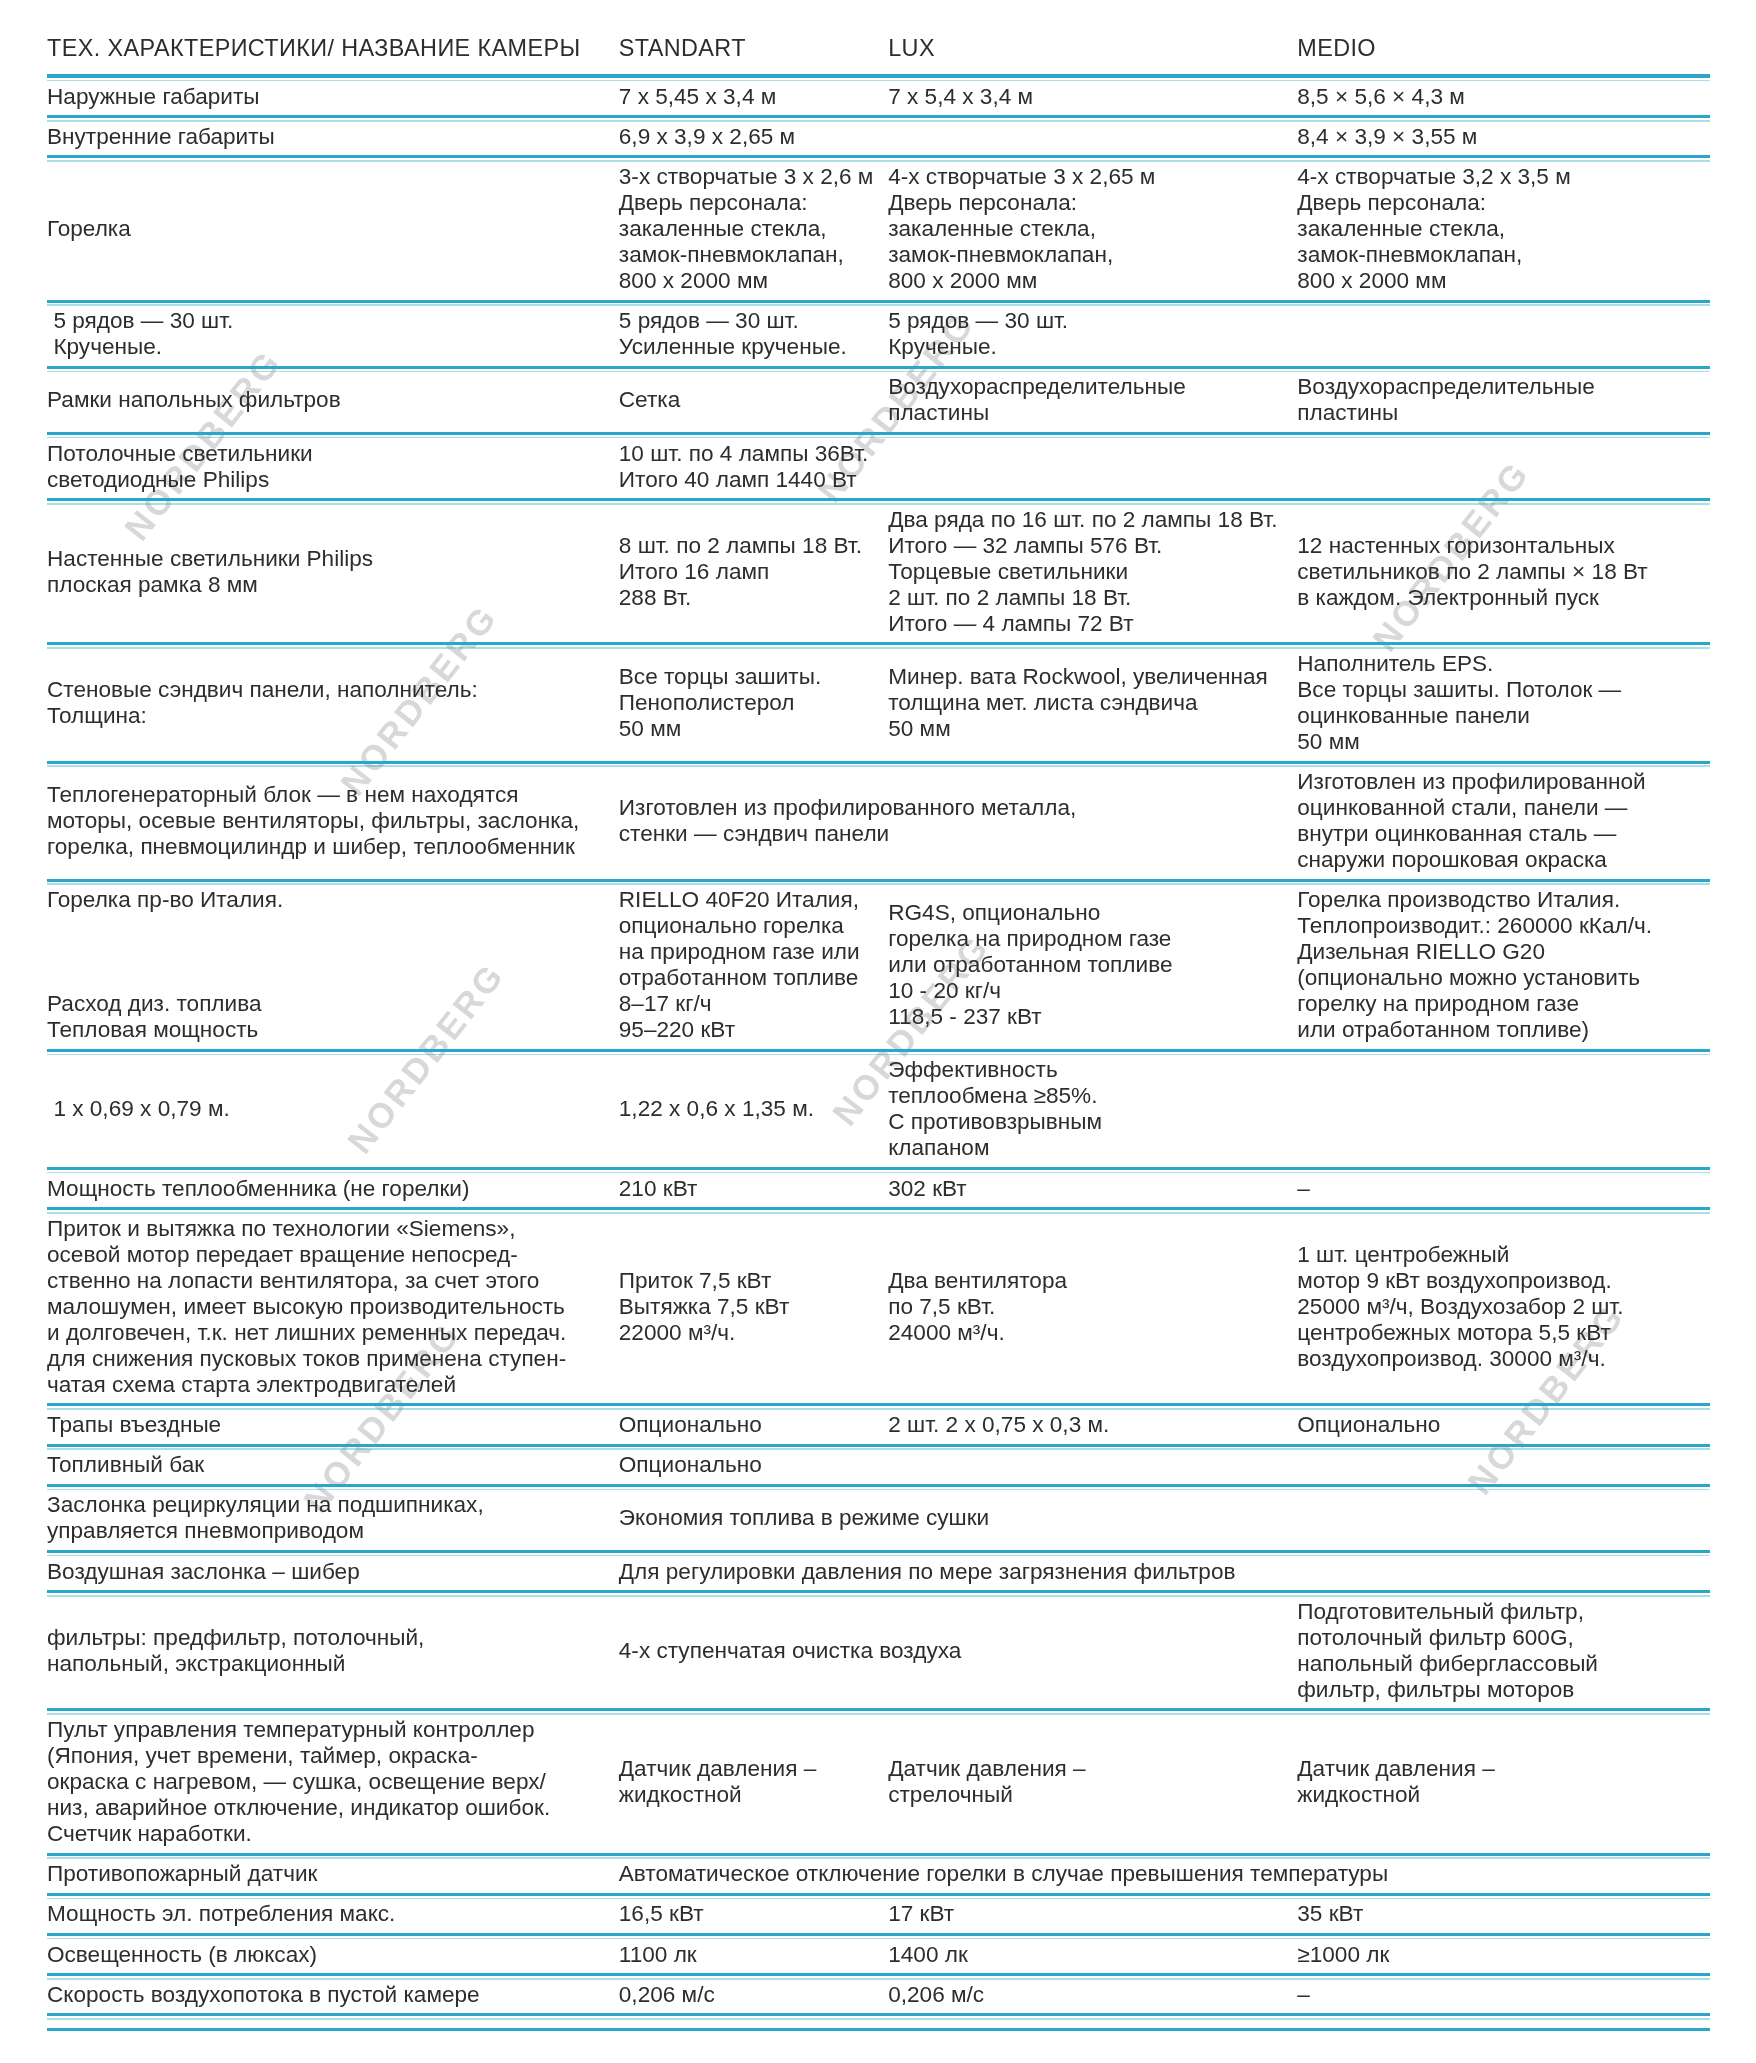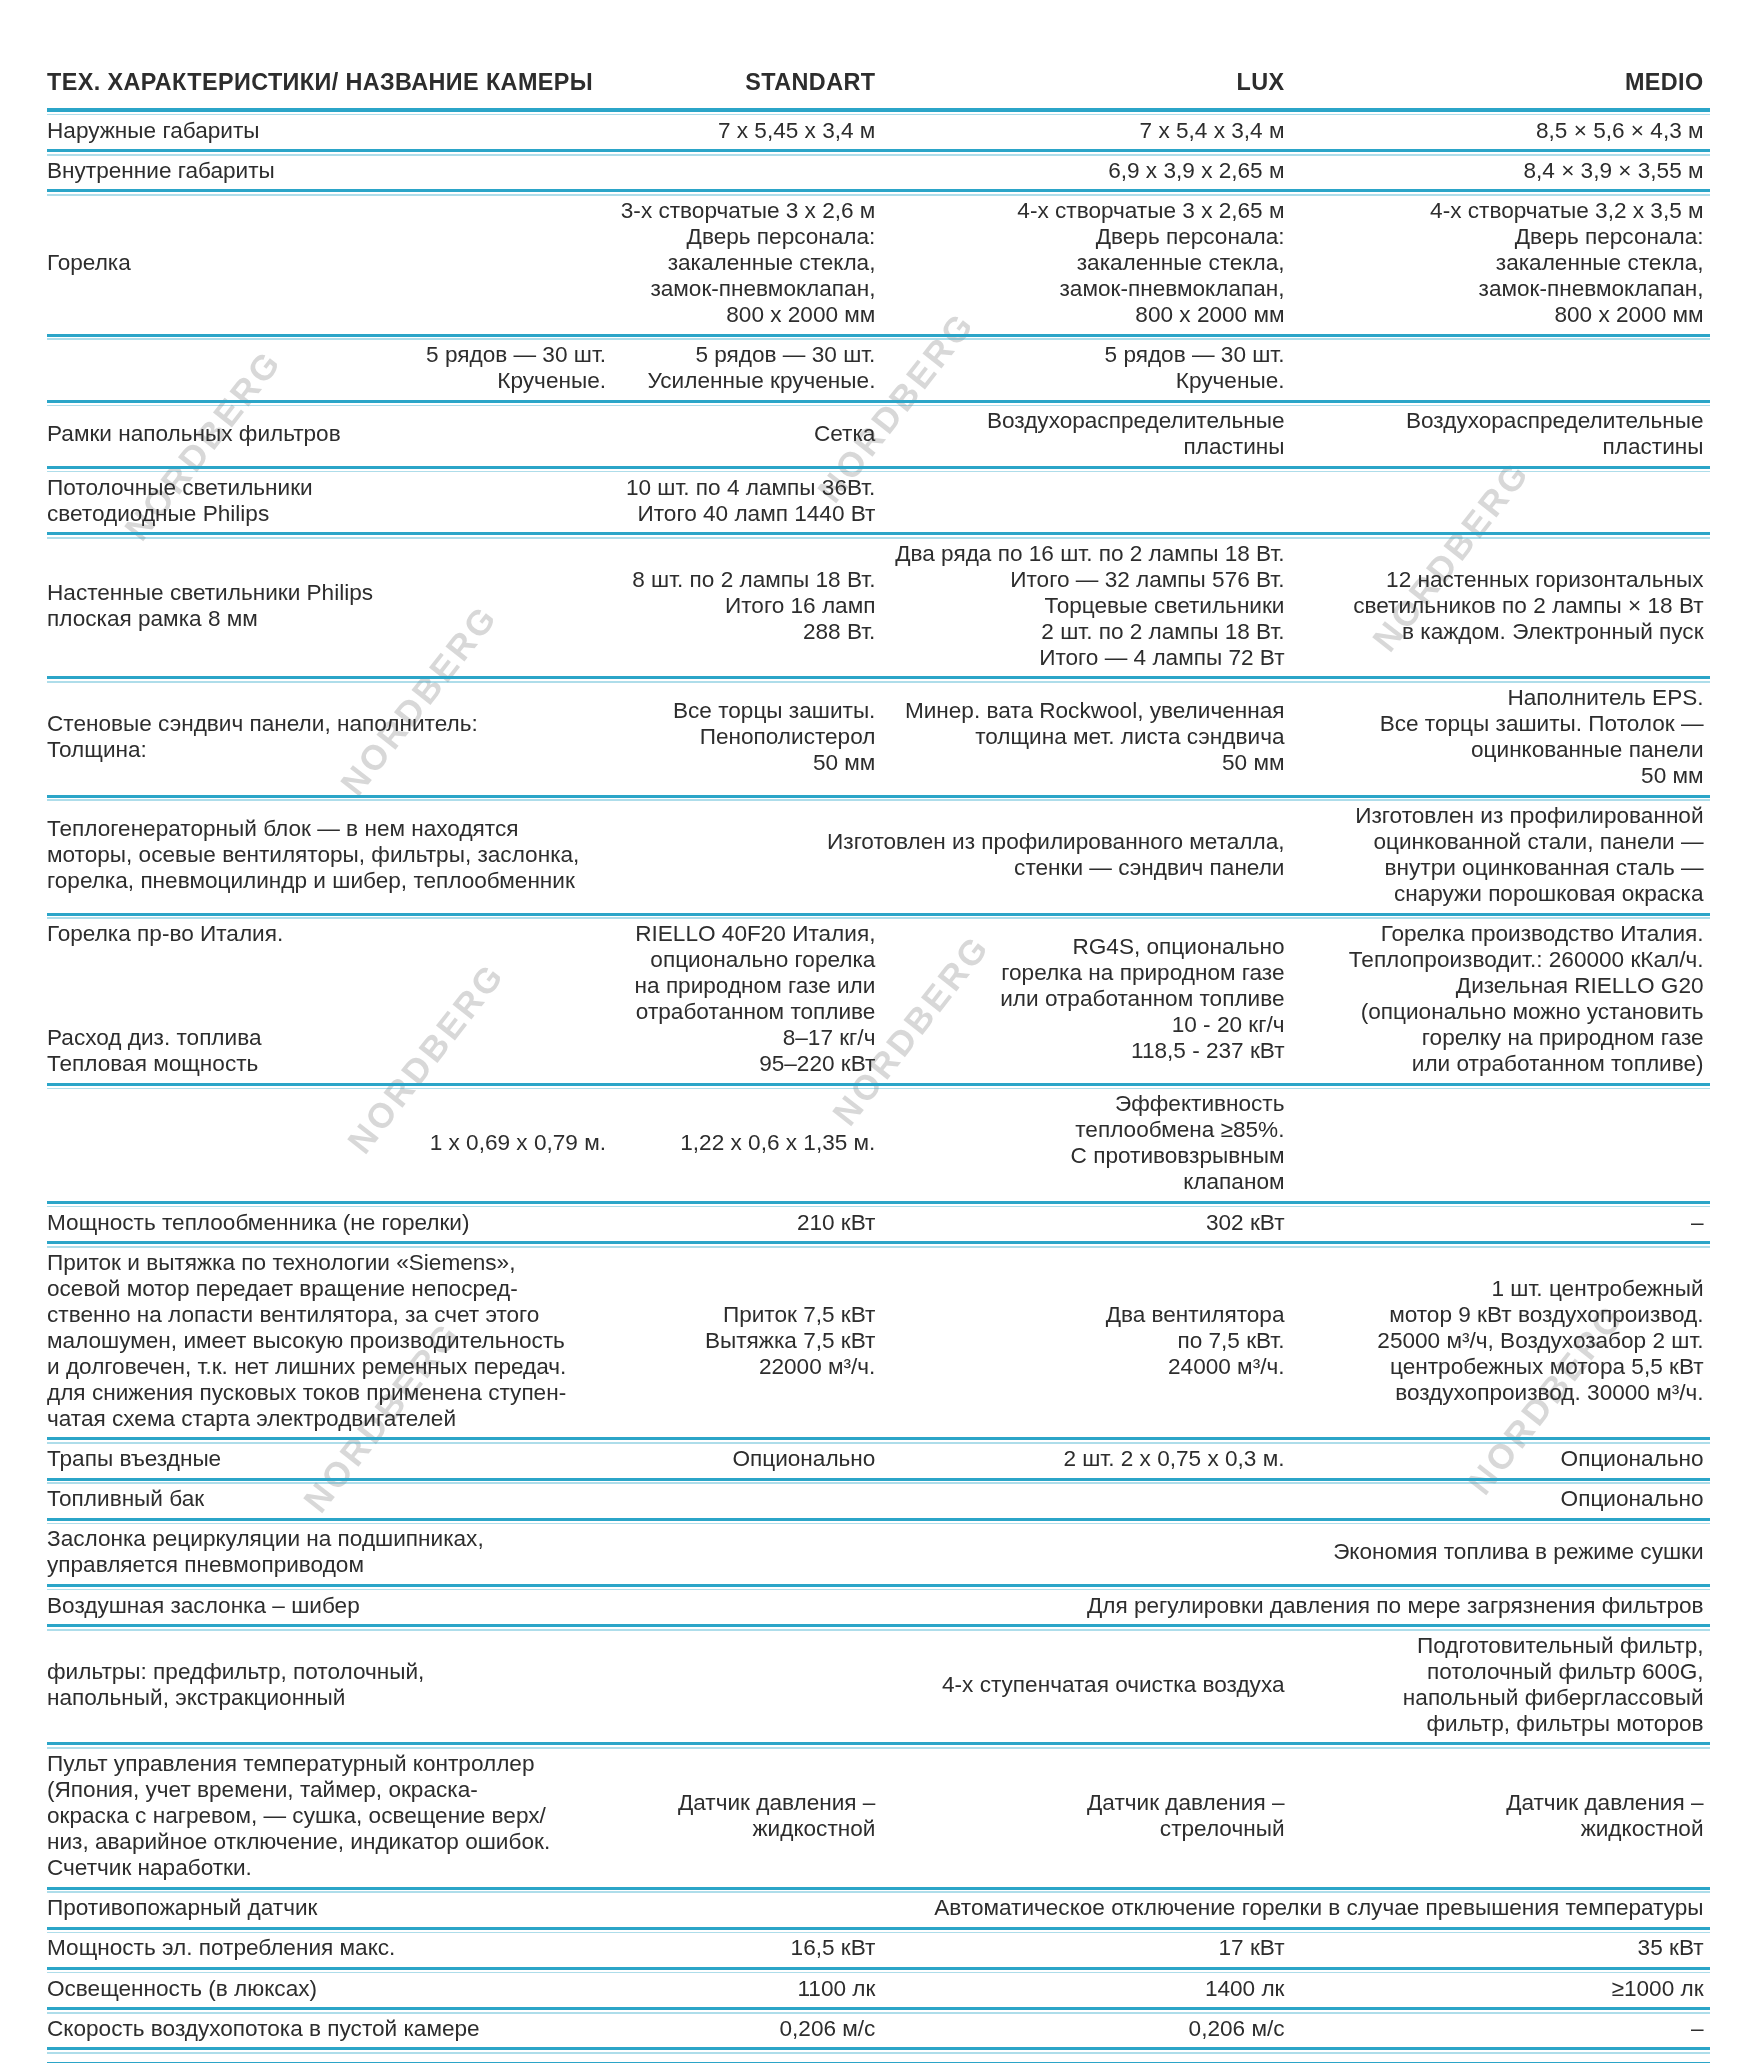--- a/index.html
+++ b/index.html
@@ -40,35 +40,34 @@
   .cell{
     font-size:22.6px;
     line-height:26px;
     white-space:pre-line;
   }
   .lbl{
     text-align:left;
     padding-right:14.5px;
   }
   .val{
-    text-align:right;
+    text-align:left;
     padding:0 6.4px;
   }
   .span2{grid-column:2 / 4;}
   .span3{grid-column:2 / 5;}
   .hdr{
     border-bottom:4px solid var(--accent);
     padding:8px 0 13px 0;
   }
   .hdr::after{bottom:-7.3px;}
   .hdr .cell{
-    font-weight:bold;
+    font-weight:normal;
     font-size:23.4px;
     letter-spacing:0.4px;
-    margin-top:34px;
   }
   .wm{
     position:absolute;
     z-index:1;
     font-size:35px;
     font-weight:bold;
     letter-spacing:3.2px;
     color:rgba(125,125,125,.30);
     transform:translate(-50%,-50%) rotate(-52deg);
     white-space:nowrap;

